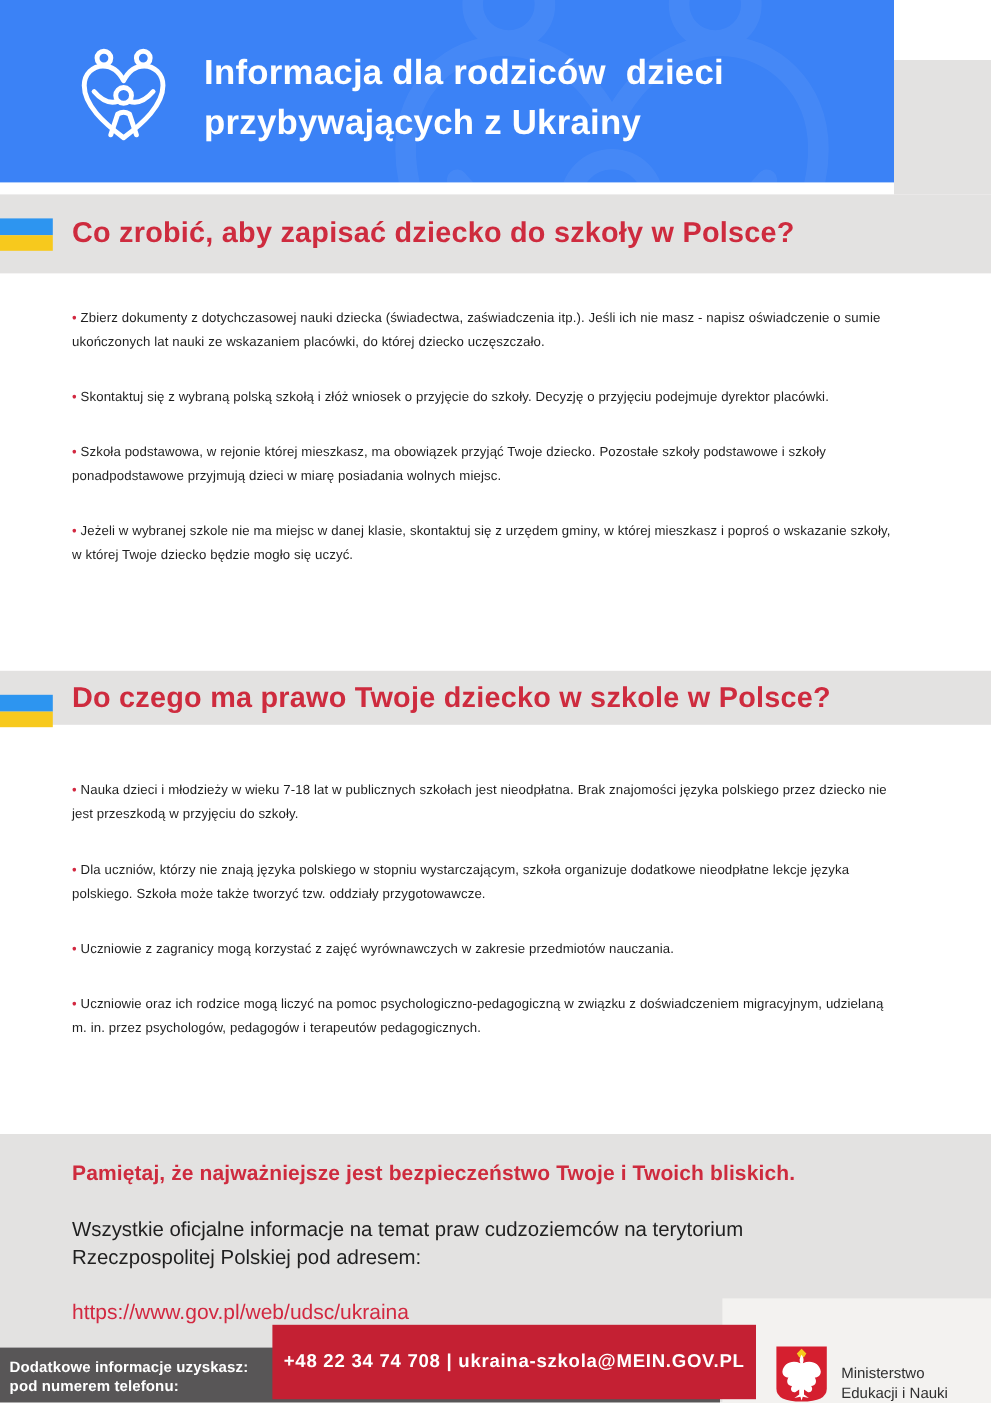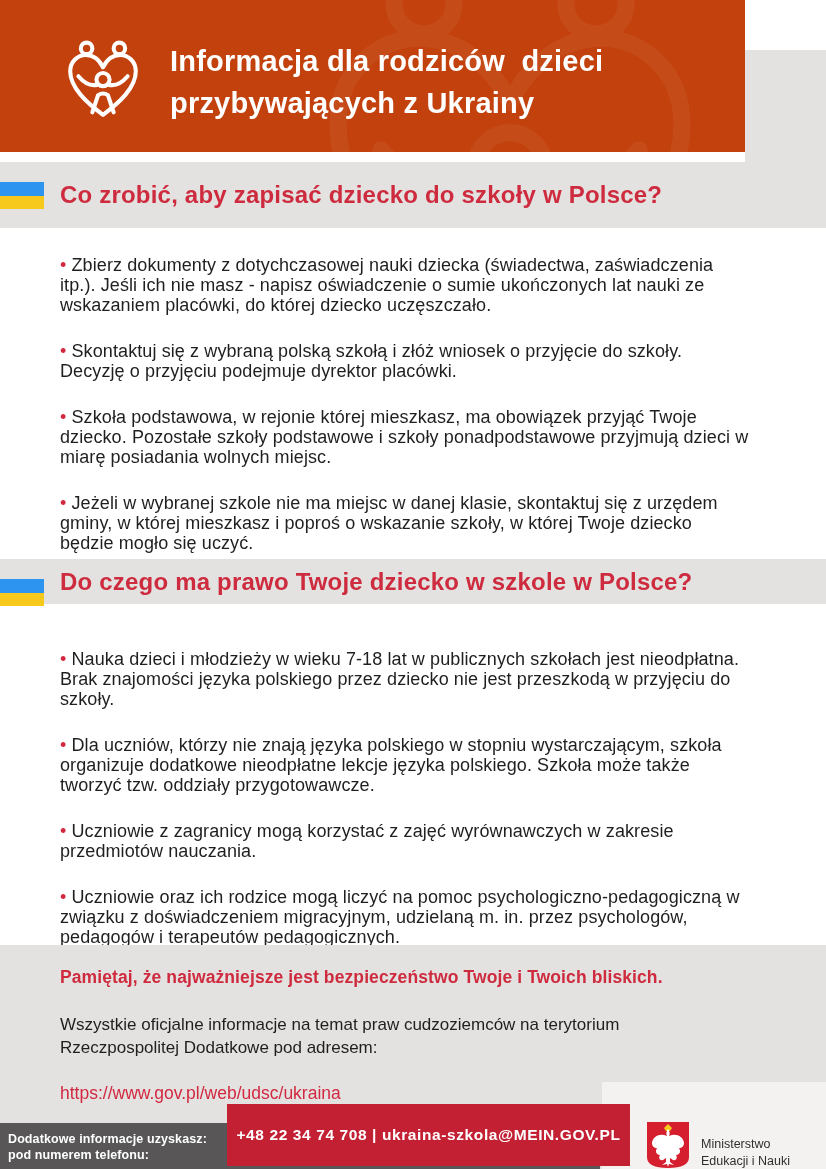--- a/index.html
+++ b/index.html
@@ -6,21 +6,21 @@
   html,body { background:#ffffff; }
   .page {
     position:relative; width:826px; height:1169px; overflow:hidden;
     background:#ffffff;
     font-family:"Liberation Sans", sans-serif;
     color:#1f1f1f;
   }
   
   .header {
     position:absolute; left:0; top:0; width:745px; height:152px;
-    background:#c2410c; overflow:hidden;
+    background:#3b82f6; overflow:hidden;
   }
   .header-watermark {
     position:absolute; left:295px; top:-35px; opacity:0.05; pointer-events:none;
   }
   .header-icon { position:absolute; left:62px; top:38px; }
   .header-title {
     position:absolute; left:170px; top:40px;
     color:#ffffff; font-weight:bold; font-size:29px; line-height:42px;
     letter-spacing:0.2px; white-space:pre-wrap;
   }
@@ -41,21 +41,21 @@
   .band-heading {
     position:absolute; left:60px; top:50%; transform:translateY(-50%);
     color:#ce2b3e; font-weight:bold; font-size:24px; letter-spacing:0.2px;
     white-space:nowrap;
   }
   
   .content { position:absolute; left:0; width:826px; background:#ffffff; padding:27px 76px 0 60px; }
   .content-1 { top:228px; height:331px; }
   .content-2 { top:622px; height:323px; }
   .bullet {
-    font-size:18px; line-height:20px; color:#1f1f1f;
+    font-size:11px; line-height:20px; color:#1f1f1f;
     margin-bottom:26px; letter-spacing:0.1px;
   }
   .bullet::before { content:"\2022  "; color:#d22840; }
   
   .bottom {
     position:absolute; left:0; top:945px; width:826px; height:224px;
     background:#e3e2e1; padding:22px 76px 0 60px;
   }
   .reminder {
     color:#ce2b3e; font-weight:bold; font-size:17.5px; letter-spacing:0.1px;
@@ -138,21 +138,21 @@
     <p class="bullet">Nauka dzieci i młodzieży w wieku 7-18 lat w publicznych szkołach jest nieodpłatna. Brak znajomości języka polskiego przez dziecko nie jest przeszkodą w przyjęciu do szkoły.</p>
     <p class="bullet">Dla uczniów, którzy nie znają języka polskiego w stopniu wystarczającym, szkoła organizuje dodatkowe nieodpłatne lekcje języka polskiego. Szkoła może także tworzyć tzw. oddziały przygotowawcze.</p>
     <p class="bullet">Uczniowie z zagranicy mogą korzystać z zajęć wyrównawczych w zakresie przedmiotów nauczania.</p>
     <p class="bullet">Uczniowie oraz ich rodzice mogą liczyć na pomoc psychologiczno-pedagogiczną w związku z doświadczeniem migracyjnym, udzielaną m. in. przez psychologów, pedagogów i terapeutów pedagogicznych.</p>
   </div>
 
   <div class="bottom">
     <div class="reminder">Pamiętaj, że najważniejsze jest bezpieczeństwo Twoje i Twoich bliskich.</div>
     <div class="info-text">
       <span>Wszystkie oficjalne informacje na temat praw cudzoziemców na terytorium</span>
-      <span>Rzeczpospolitej Dodatkowe pod adresem:</span>
+      <span>Rzeczpospolitej Polskiej pod adresem:</span>
     </div>
     <a class="gov-link" href="#">https://www.gov.pl/web/udsc/ukraina</a>
   </div>
 
   <div class="ministry-box">
     <svg width="44" height="48" viewBox="0 0 44 48">
       <path d="M1,1 H43 V36 Q43,47 22,47 Q1,47 1,36 Z" fill="#d51f2f"></path>
       <polygon points="18,7 22,3 26,7 24,10 20,10" fill="#f7c91d"></polygon>
       <path fill="#ffffff" d="M22,8 C20,11 20,13 21,15 C14,12 7,15 6,22 C6,25 8,27 11,27 C9,30 10,34 14,34 C12,37 14,40 17,39 L20,37 L20,41 L16,44 L21,43 L22,46 L23,43 L28,44 L24,41 L24,37 L27,39 C30,40 32,37 30,34 C34,34 35,30 33,27 C36,27 38,25 38,22 C37,15 30,12 23,15 C24,13 24,11 22,8 Z"></path>
     </svg>

